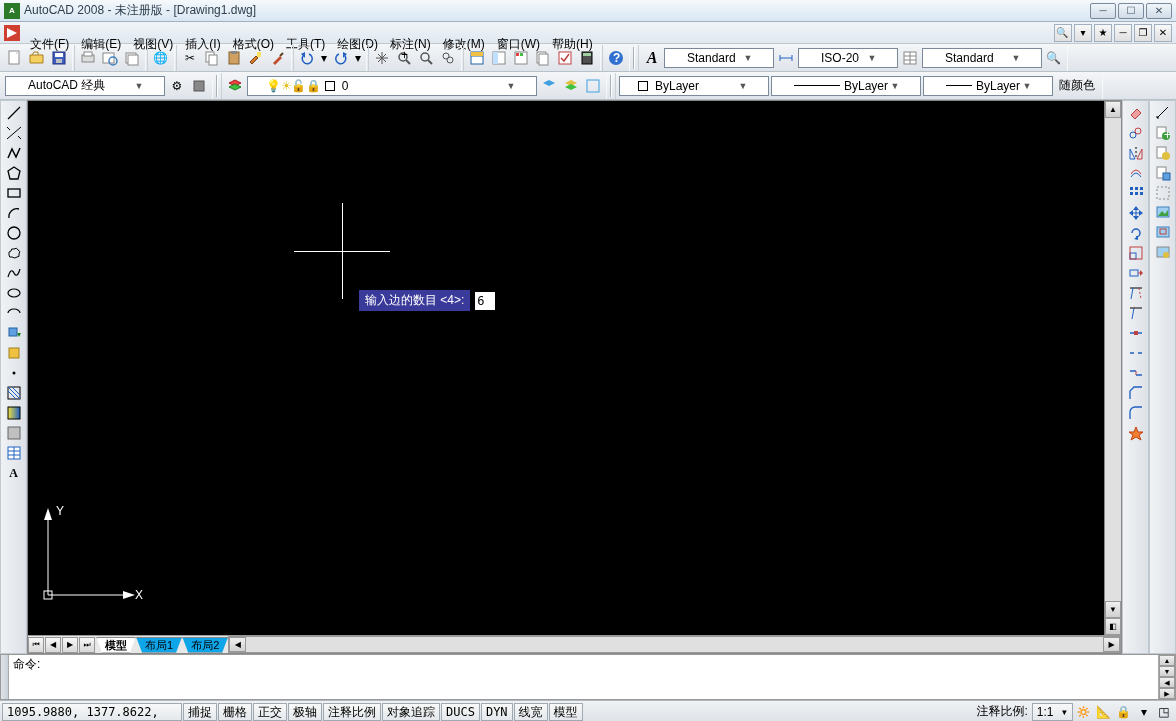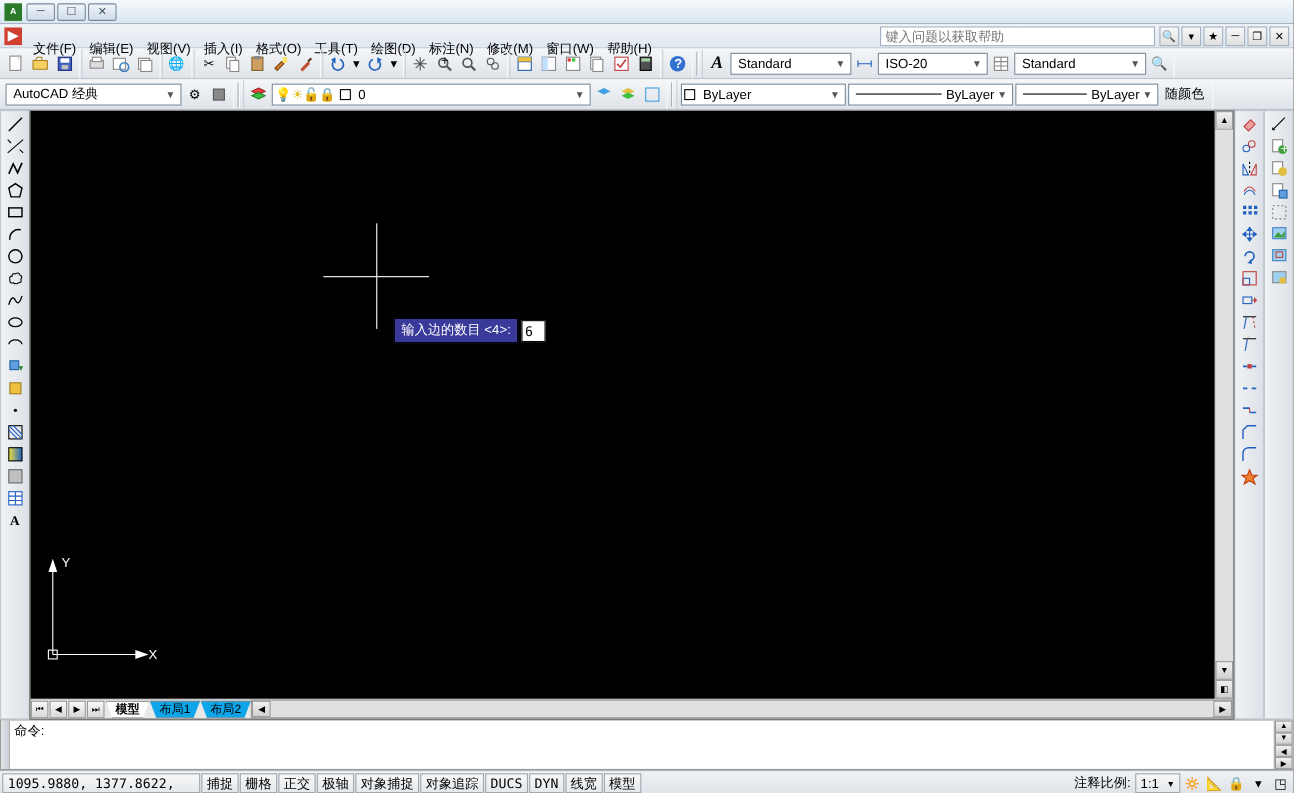--- a/index.html
+++ b/index.html
@@ -21,21 +21,21 @@
 .menu-right-icons { display:flex; gap:2px; margin-left:4px; }
 .mini-btn { width:18px; height:18px; border:1px solid #a0b0c0; background:linear-gradient(#f8f8f8,#e0e0e0); display:flex; align-items:center; justify-content:center; font-size:10px; cursor:pointer;}
 
 
 .toolbar-row { display: flex; align-items: center; height: 28px; background: linear-gradient(#f4f6f8,#dfe4ea); border-bottom: 1px solid #b8c0c8; padding: 0 2px; gap:1px; }
 .tb-group { display: flex; align-items: center; padding: 0 3px; gap:2px; border-left:1px solid #c8d0d8; border-right:1px solid #f8f8f8; height:26px;}
 .tb-group:first-child { border-left:none; }
 .tb-btn { width: 20px; height: 20px; display: flex; align-items: center; justify-content: center; cursor: pointer; border:1px solid transparent; font-size:12px;}
 .tb-btn svg { width:16px; height:16px; }
 .tb-sep { width:2px; height:22px; border-left:1px solid #a8b0b8; border-right:1px solid #fff; margin:0 2px;}
-.tb-combo { height: 20px; background: #fff; border: 1px solid #7a8a9a; display: flex; align-items: center; padding: 0 2px; font-family: monospace; font-size:12px; }
+.tb-combo { height: 20px; background: #fff; border: 1px solid #7a8a9a; display: flex; align-items: center; padding: 0 18px; font-family: monospace; font-size:12px; }
 .tb-combo .combo-text { flex:1; padding:0 4px; }
 .tb-combo .combo-arrow { width:14px; text-align:center; color:#555; cursor:pointer; font-size:9px;}
 .tb-label-A { font-family: serif; font-style: italic; font-size:16px; font-weight:bold; }
 
 
 .main-area { display: flex; height: 554px; background:#e8e8e8; }
 .left-toolbar, .right-toolbar { width: 27px; background: linear-gradient(90deg,#f0f2f4,#dde2e8); border:1px solid #c0c8d0; display:flex; flex-direction:column; align-items:center; padding:2px 0; gap:0;}
 .left-toolbar .tb-btn, .right-toolbar .tb-btn { width:22px; height:20px; margin:0; }
 .right-toolbar2 { width: 27px; background: linear-gradient(90deg,#f0f2f4,#dde2e8); border:1px solid #c0c8d0; display:flex; flex-direction:column; align-items:center; padding:2px 0; gap:0;}
 .right-toolbar2 .tb-btn { width:22px; height:20px; }
@@ -77,20 +77,21 @@
 .status-bar { height:22px; background:linear-gradient(#f0f2f4,#dde2e8); border-top:1px solid #b0b8c0; display:flex; align-items:center; padding:0 2px; font-size:12px;}
 .status-cell { border:1px solid #a0a8b0; height:18px; line-height:16px; padding:0 4px; background:linear-gradient(#f8f8f8,#e4e8ec); margin-right:1px; cursor:pointer; font-family:SimSun,monospace;}
 .status-coords { width:180px; font-family:monospace; }
 .status-spacer { flex:1; }
 </style>
 </head>
 <body>
 
 <div class="title-bar">
   <div class="app-icon">A</div>
+  <div class="title-text">AutoCAD 2008 - 未注册版 - [Drawing1.dwg]</div>
   <div class="win-btns">
     <div class="win-btn">─</div>
     <div class="win-btn">☐</div>
     <div class="win-btn">✕</div>
   </div>
 </div>
 
 <div class="menu-bar">
   <div class="app-mini-icon">
       <svg width="12" height="12">
@@ -102,21 +103,20 @@
   <div class="menu-item">视图(V)</div>
   <div class="menu-item">插入(I)</div>
   <div class="menu-item">格式(O)</div>
   <div class="menu-item">工具(T)</div>
   <div class="menu-item">绘图(D)</div>
   <div class="menu-item">标注(N)</div>
   <div class="menu-item">修改(M)</div>
   <div class="menu-item">窗口(W)</div>
   <div class="menu-item">帮助(H)</div>
   <div class="menu-spacer"></div>
-  <input class="help-search" placeholder="键入问题以获取帮助" style="">
   <div class="menu-right-icons">
     <div class="mini-btn">🔍</div>
     <div class="mini-btn">▾</div>
     <div class="mini-btn">★</div>
     <div class="mini-btn">─</div>
     <div class="mini-btn">❐</div>
     <div class="mini-btn">✕</div>
   </div>
 </div>
 
@@ -723,21 +723,21 @@
       <div class="sbtn">▶</div>
   </div>
 </div>
 
 <div class="status-bar">
   <div class="status-cell status-coords">1095.9880, 1377.8622, 0.0000</div>
   <div class="status-cell">捕捉</div>
   <div class="status-cell">栅格</div>
   <div class="status-cell">正交</div>
   <div class="status-cell">极轴</div>
-  <div class="status-cell">对象捕捉</div>
+  <div class="status-cell">注释比例</div>
   <div class="status-cell">对象追踪</div>
   <div class="status-cell">DUCS</div>
   <div class="status-cell">DYN</div>
   <div class="status-cell">线宽</div>
   <div class="status-cell">模型</div>
   <div class="status-spacer"></div>
   <div style="padding:0 4px;">注释比例:</div>
   <div class="status-cell"><span>1:1</span> ▾</div>
   <div class="tb-btn">🔅</div>
   <div class="tb-btn">📐</div>

